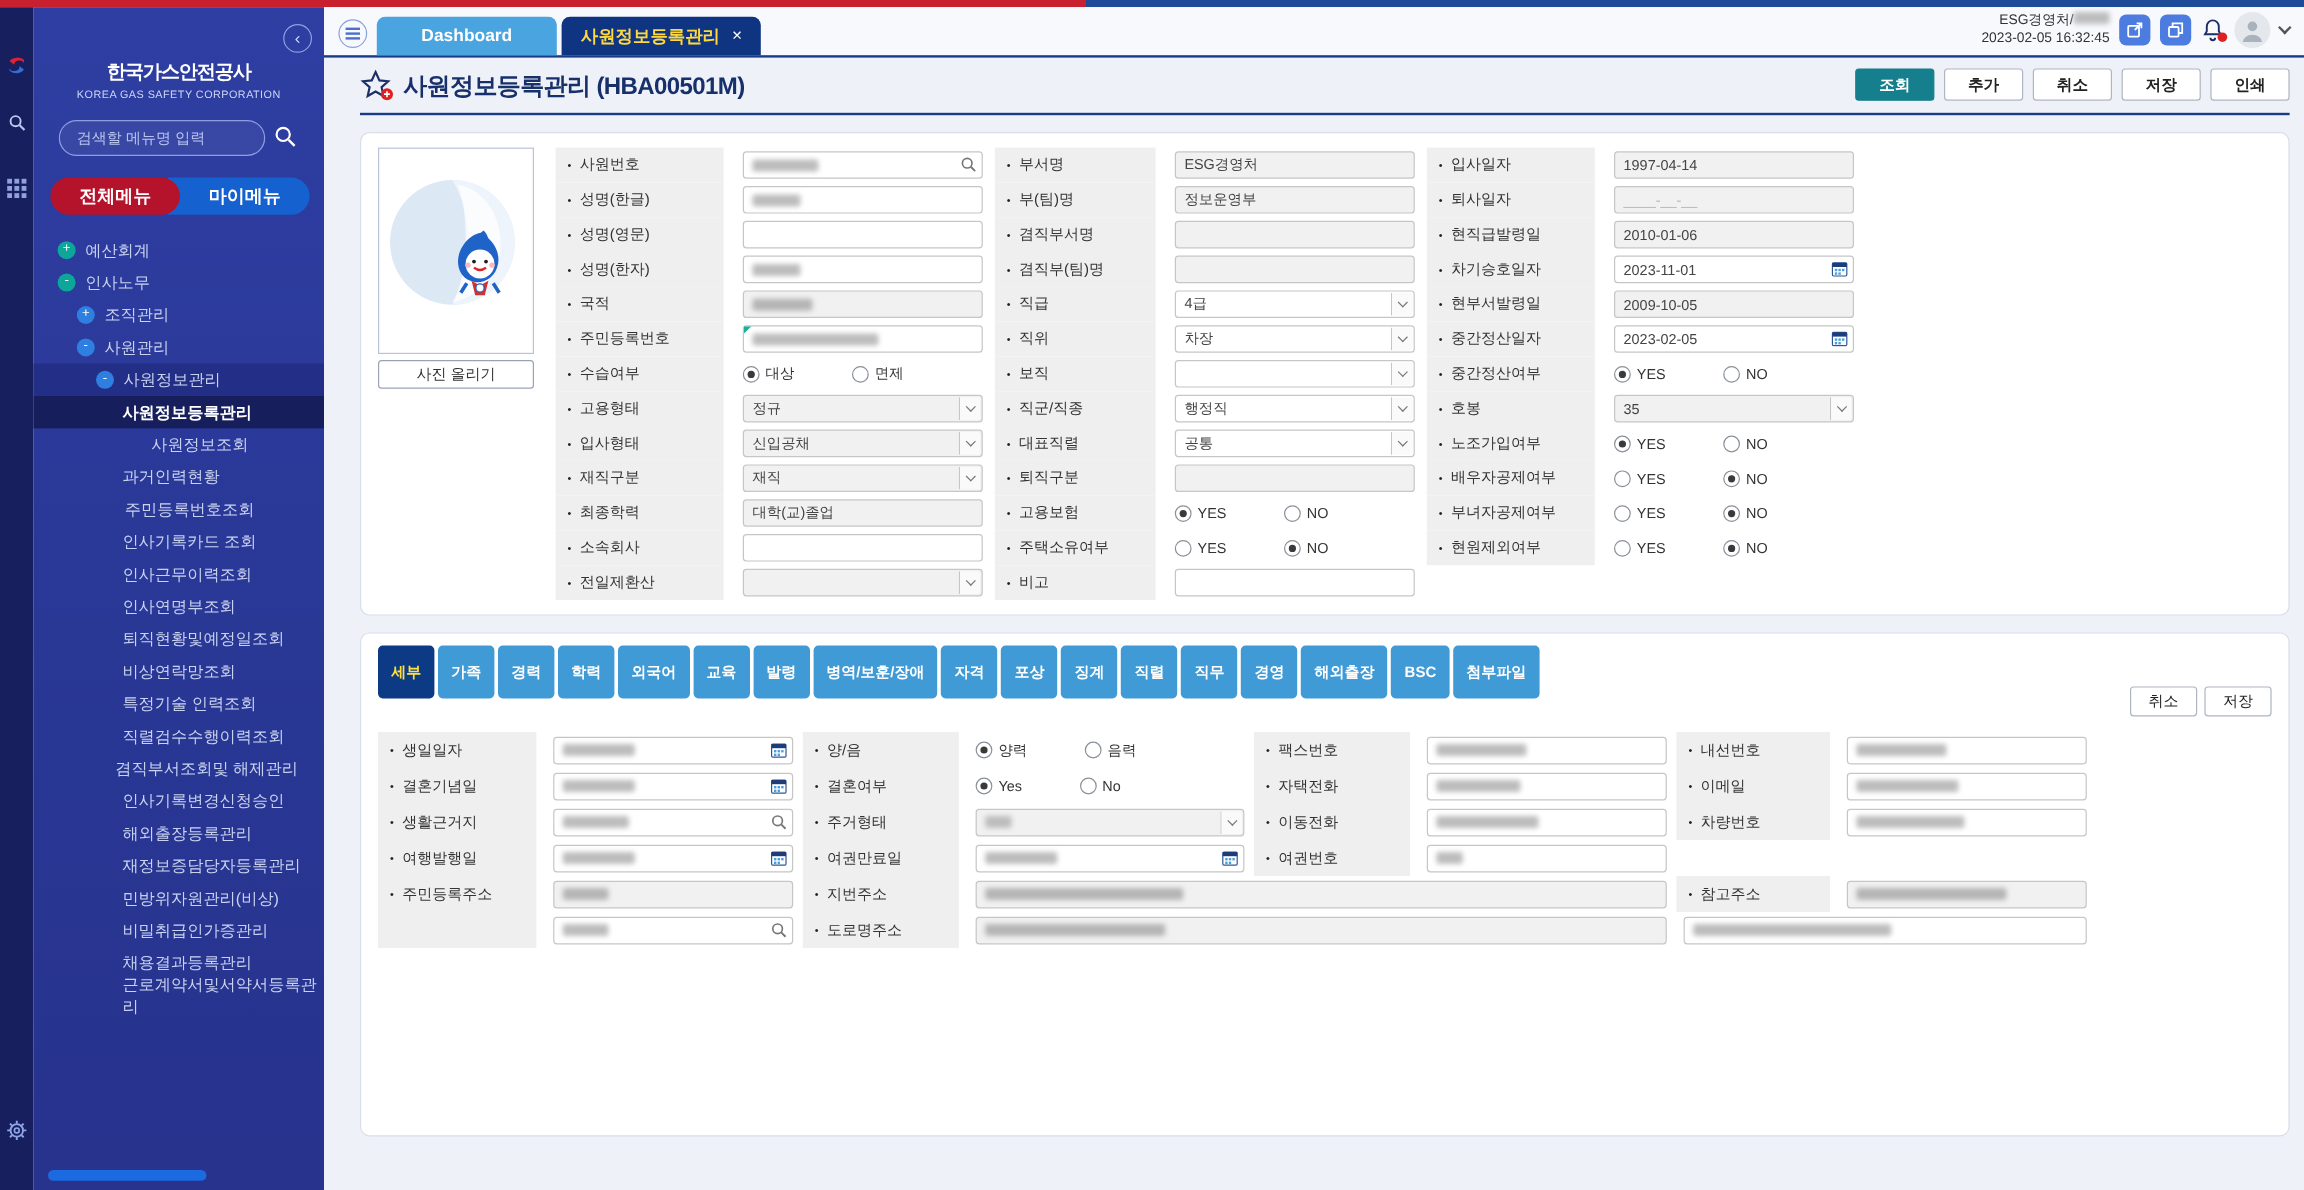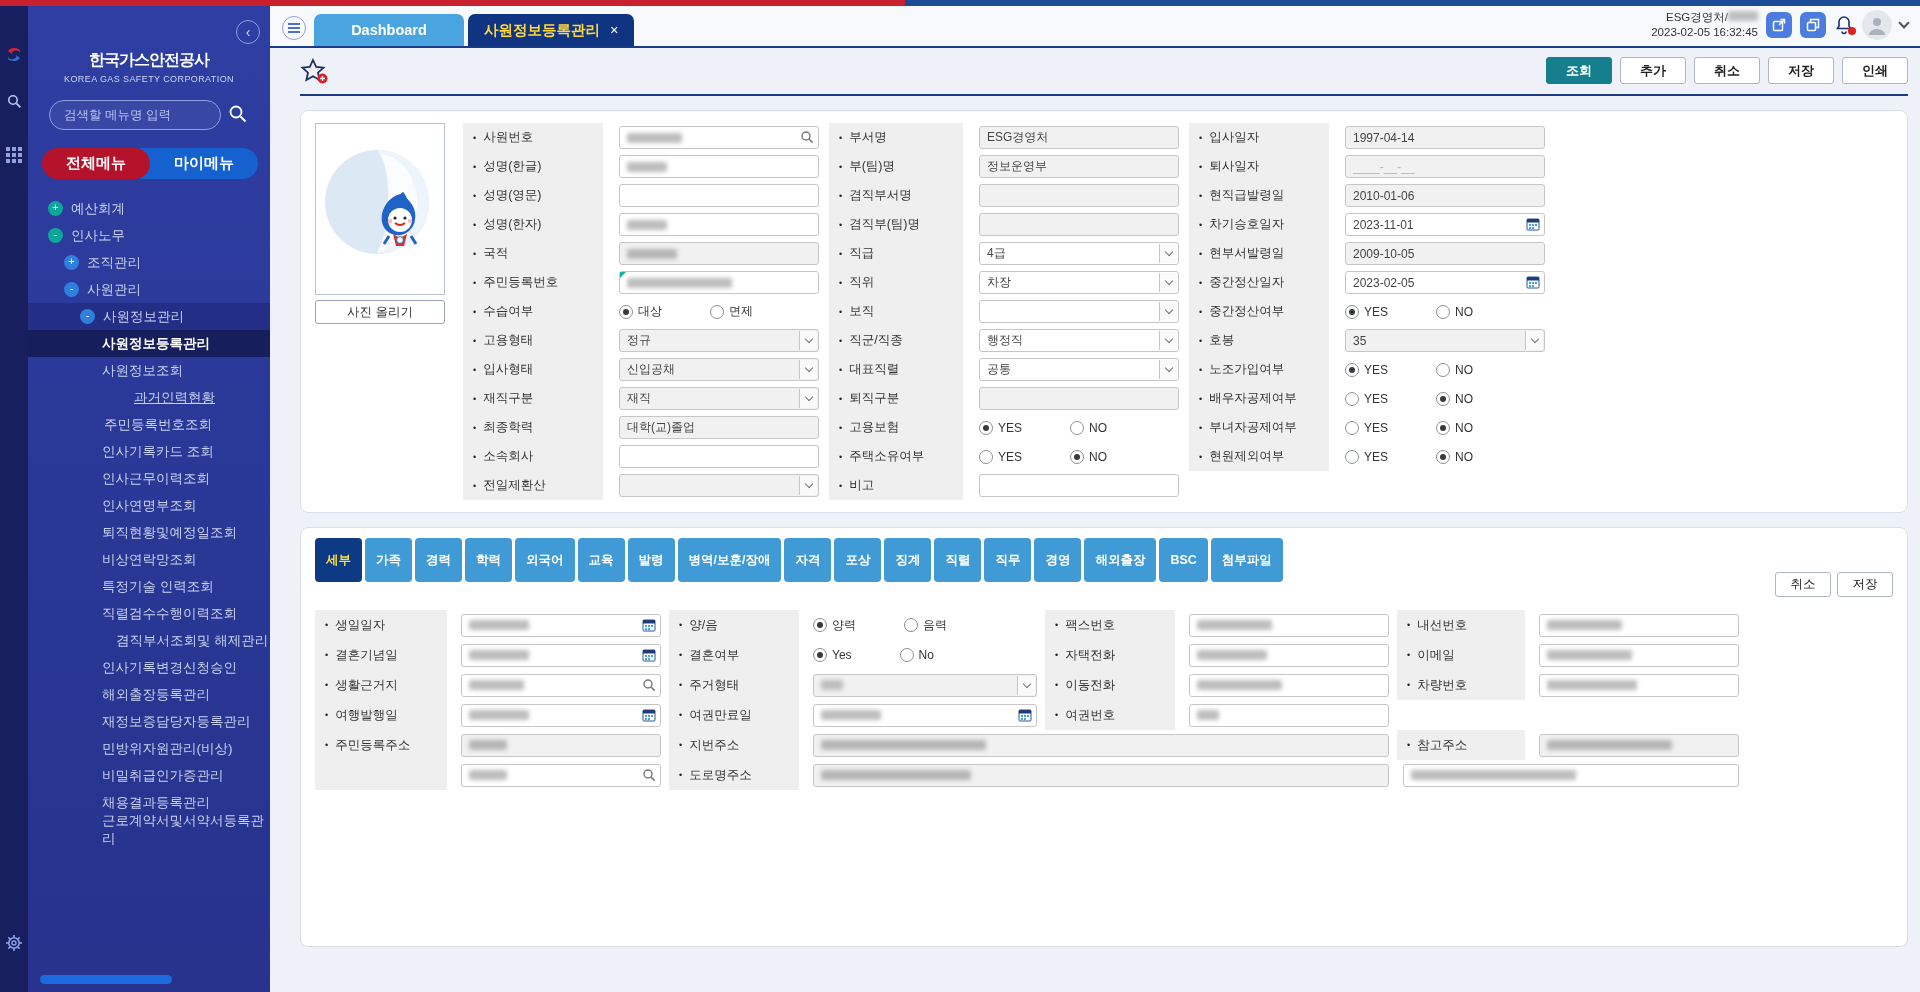--- a/index.html
+++ b/index.html
@@ -210,24 +210,24 @@
         <span class="tg blue">-</span>
         <span>사원관리</span>
       </div>
       <div class="titem band" style="padding-left: 52px;">
         <span class="tg blue">-</span>
         <span>사원정보관리</span>
       </div>
       <div class="titem active" style="padding-left: 74px;">
         <span>사원정보등록관리</span>
       </div>
-      <div class="titem" style="padding-left: 74px; font-family: Liberation Serif, serif;">
+      <div class="titem" style="padding-left: 98px; font-family: Liberation Serif, serif;">
         <span>사원정보조회</span>
       </div>
-      <div class="titem" style="padding-left: 106px; text-decoration: underline;">
+      <div class="titem" style="padding-left: 74px;">
         <span>과거인력현황</span>
       </div>
       <div class="titem" style="padding-left: 76px;">
         <span>주민등록번호조회</span>
       </div>
       <div class="titem" style="padding-left: 74px;">
         <span>인사기록카드 조회</span>
       </div>
       <div class="titem" style="padding-left: 74px;">
         <span>인사근무이력조회</span>
@@ -240,21 +240,21 @@
       </div>
       <div class="titem" style="padding-left: 74px;">
         <span>비상연락망조회</span>
       </div>
       <div class="titem" style="padding-left: 74px;">
         <span>특정기술 인력조회</span>
       </div>
       <div class="titem" style="padding-left: 74px;">
         <span>직렬검수수행이력조회</span>
       </div>
-      <div class="titem" style="padding-left: 88px;">
+      <div class="titem" style="padding-left: 68px;">
         <span>겸직부서조회및 해제관리</span>
       </div>
       <div class="titem" style="padding-left: 74px;">
         <span>인사기록변경신청승인</span>
       </div>
       <div class="titem" style="padding-left: 74px;">
         <span>해외출장등록관리</span>
       </div>
       <div class="titem" style="padding-left: 74px;">
         <span>재정보증담당자등록관리</span>
@@ -328,20 +328,21 @@
   <div class="titlerow">
     <span class="star" style="position:relative;display:flex;">
       <svg width="26" height="26" viewBox="0 0 26 26">
           <path d="M13 2 l3.2 7 7.3.7 -5.5 5 1.6 7.3 -6.6-3.8 -6.6 3.8 1.6-7.3 -5.5-5 7.3-.7 Z" fill="none" stroke="#1c2f66" stroke-width="1.8"></path>
         </svg>
       <svg width="11" height="11" viewBox="0 0 11 11" style="position:absolute;right:-2px;bottom:0;">
           <circle cx="5.5" cy="5.5" r="5" fill="#e02020"></circle>
           <path d="M5.5 3 v5 M3 5.5 h5" stroke="#fff" stroke-width="1.4"></path>
         </svg>
     </span>
+    <h1 class="ptitle">사원정보등록관리 (HBA00501M)</h1>
     <div class="actions" id="actions">
         <button class="abtn primary">조회</button>
         <button class="abtn">추가</button>
         <button class="abtn">취소</button>
         <button class="abtn">저장</button>
         <button class="abtn">인쇄</button>
       </div>
   </div>
   <div class="rule"></div>
 

